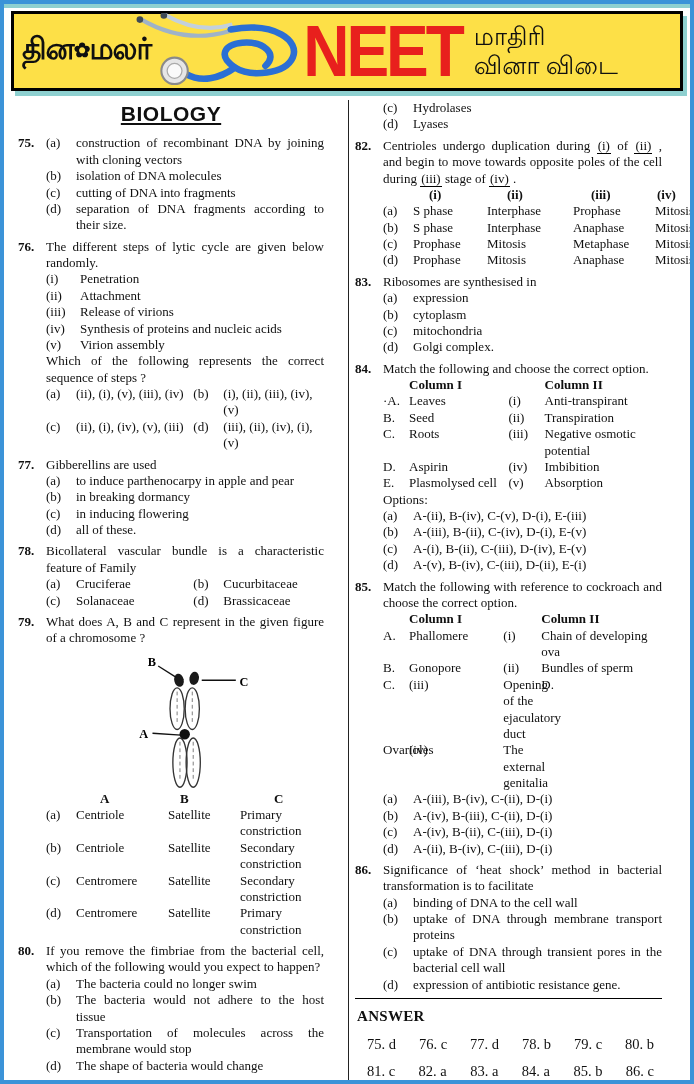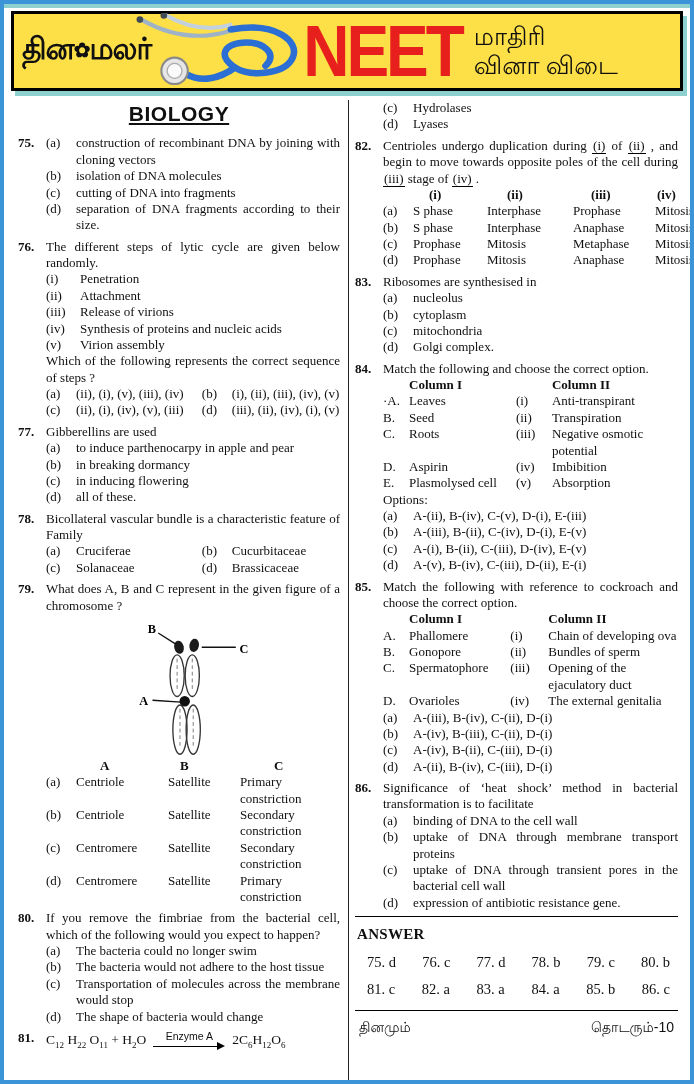--- a/index.html
+++ b/index.html
@@ -14,21 +14,21 @@
   .logo{font-weight:bold;font-size:30px;letter-spacing:-1px;white-space:nowrap;z-index:2;
         font-family:"Liberation Serif",serif;}
   .logo .flower{font-size:20px;vertical-align:2px;}
   .steth{width:190px;height:76px;margin:0 -14px 0 -26px;z-index:1;flex:none;}
   .neet{font-family:"Liberation Sans",sans-serif;font-weight:bold;font-size:64px;
         color:#e8201d;letter-spacing:-3px;line-height:.92;transform:scaleY(1.12);
         margin:0 6px 0 2px;white-space:nowrap;}
   .subtitle{font-size:25px;line-height:1.18;white-space:nowrap;margin-left:6px;}
   
   .cols{flex:1;display:flex;padding:0 4px 0 8px;min-height:0;font-size:13px;line-height:1.26;}
-  .col{width:50%;padding:0 8px 0 6px;box-sizing:border-box;}
+  .col{width:50%;padding:0 24px 0 6px;box-sizing:border-box;}
   .col-left{border-right:1.5px solid #222;}
   .bio-title{text-align:center;font-family:"Liberation Sans",sans-serif;font-weight:bold;
              font-size:21px;text-decoration:underline;margin:1px 0 8px 0;letter-spacing:.5px;}
   .q{display:flex;margin-bottom:5px;}
   .qnum{flex:0 0 28px;font-weight:bold;}
   .qbody{flex:1;min-width:0;}
   .stem{text-align:justify;}
   .opt{display:flex;}
   .olab{flex:0 0 30px;}
   .roman .olab{flex-basis:34px;}
@@ -389,21 +389,21 @@
             </div>
         </div>
       </div>
 
       <div class="q">
         <span class="qnum">83.</span>
         <div class="qbody">
           <div class="stem">Ribosomes are synthesised in</div>
           <div class="opt">
               <span class="olab">(a)</span>
-              <span class="otext">nucleolus</span>
+              <span class="otext">expression</span>
             </div>
           <div class="opt">
               <span class="olab">(b)</span>
               <span class="otext">cytoplasm</span>
             </div>
           <div class="opt">
               <span class="olab">(c)</span>
               <span class="otext">mitochondria</span>
             </div>
           <div class="opt">
@@ -470,21 +470,20 @@
             <span class="mh mh2">Column II</span>
             <span>A.</span>
               <span>Phallomere</span>
               <span>(i)</span>
               <span>Chain of developing ova</span>
             <span>B.</span>
               <span>Gonopore</span>
               <span>(ii)</span>
               <span>Bundles of sperm</span>
             <span>C.</span>
-              <span>Spermatophore</span>
               <span>(iii)</span>
               <span>Opening of the ejaculatory duct</span>
             <span>D.</span>
               <span>Ovarioles</span>
               <span>(iv)</span>
               <span>The external genitalia</span>
           </div>
           <div class="opt">
               <span class="olab">(a)</span>
               <span class="otext">A-(iii), B-(iv), C-(ii), D-(i)</span>

